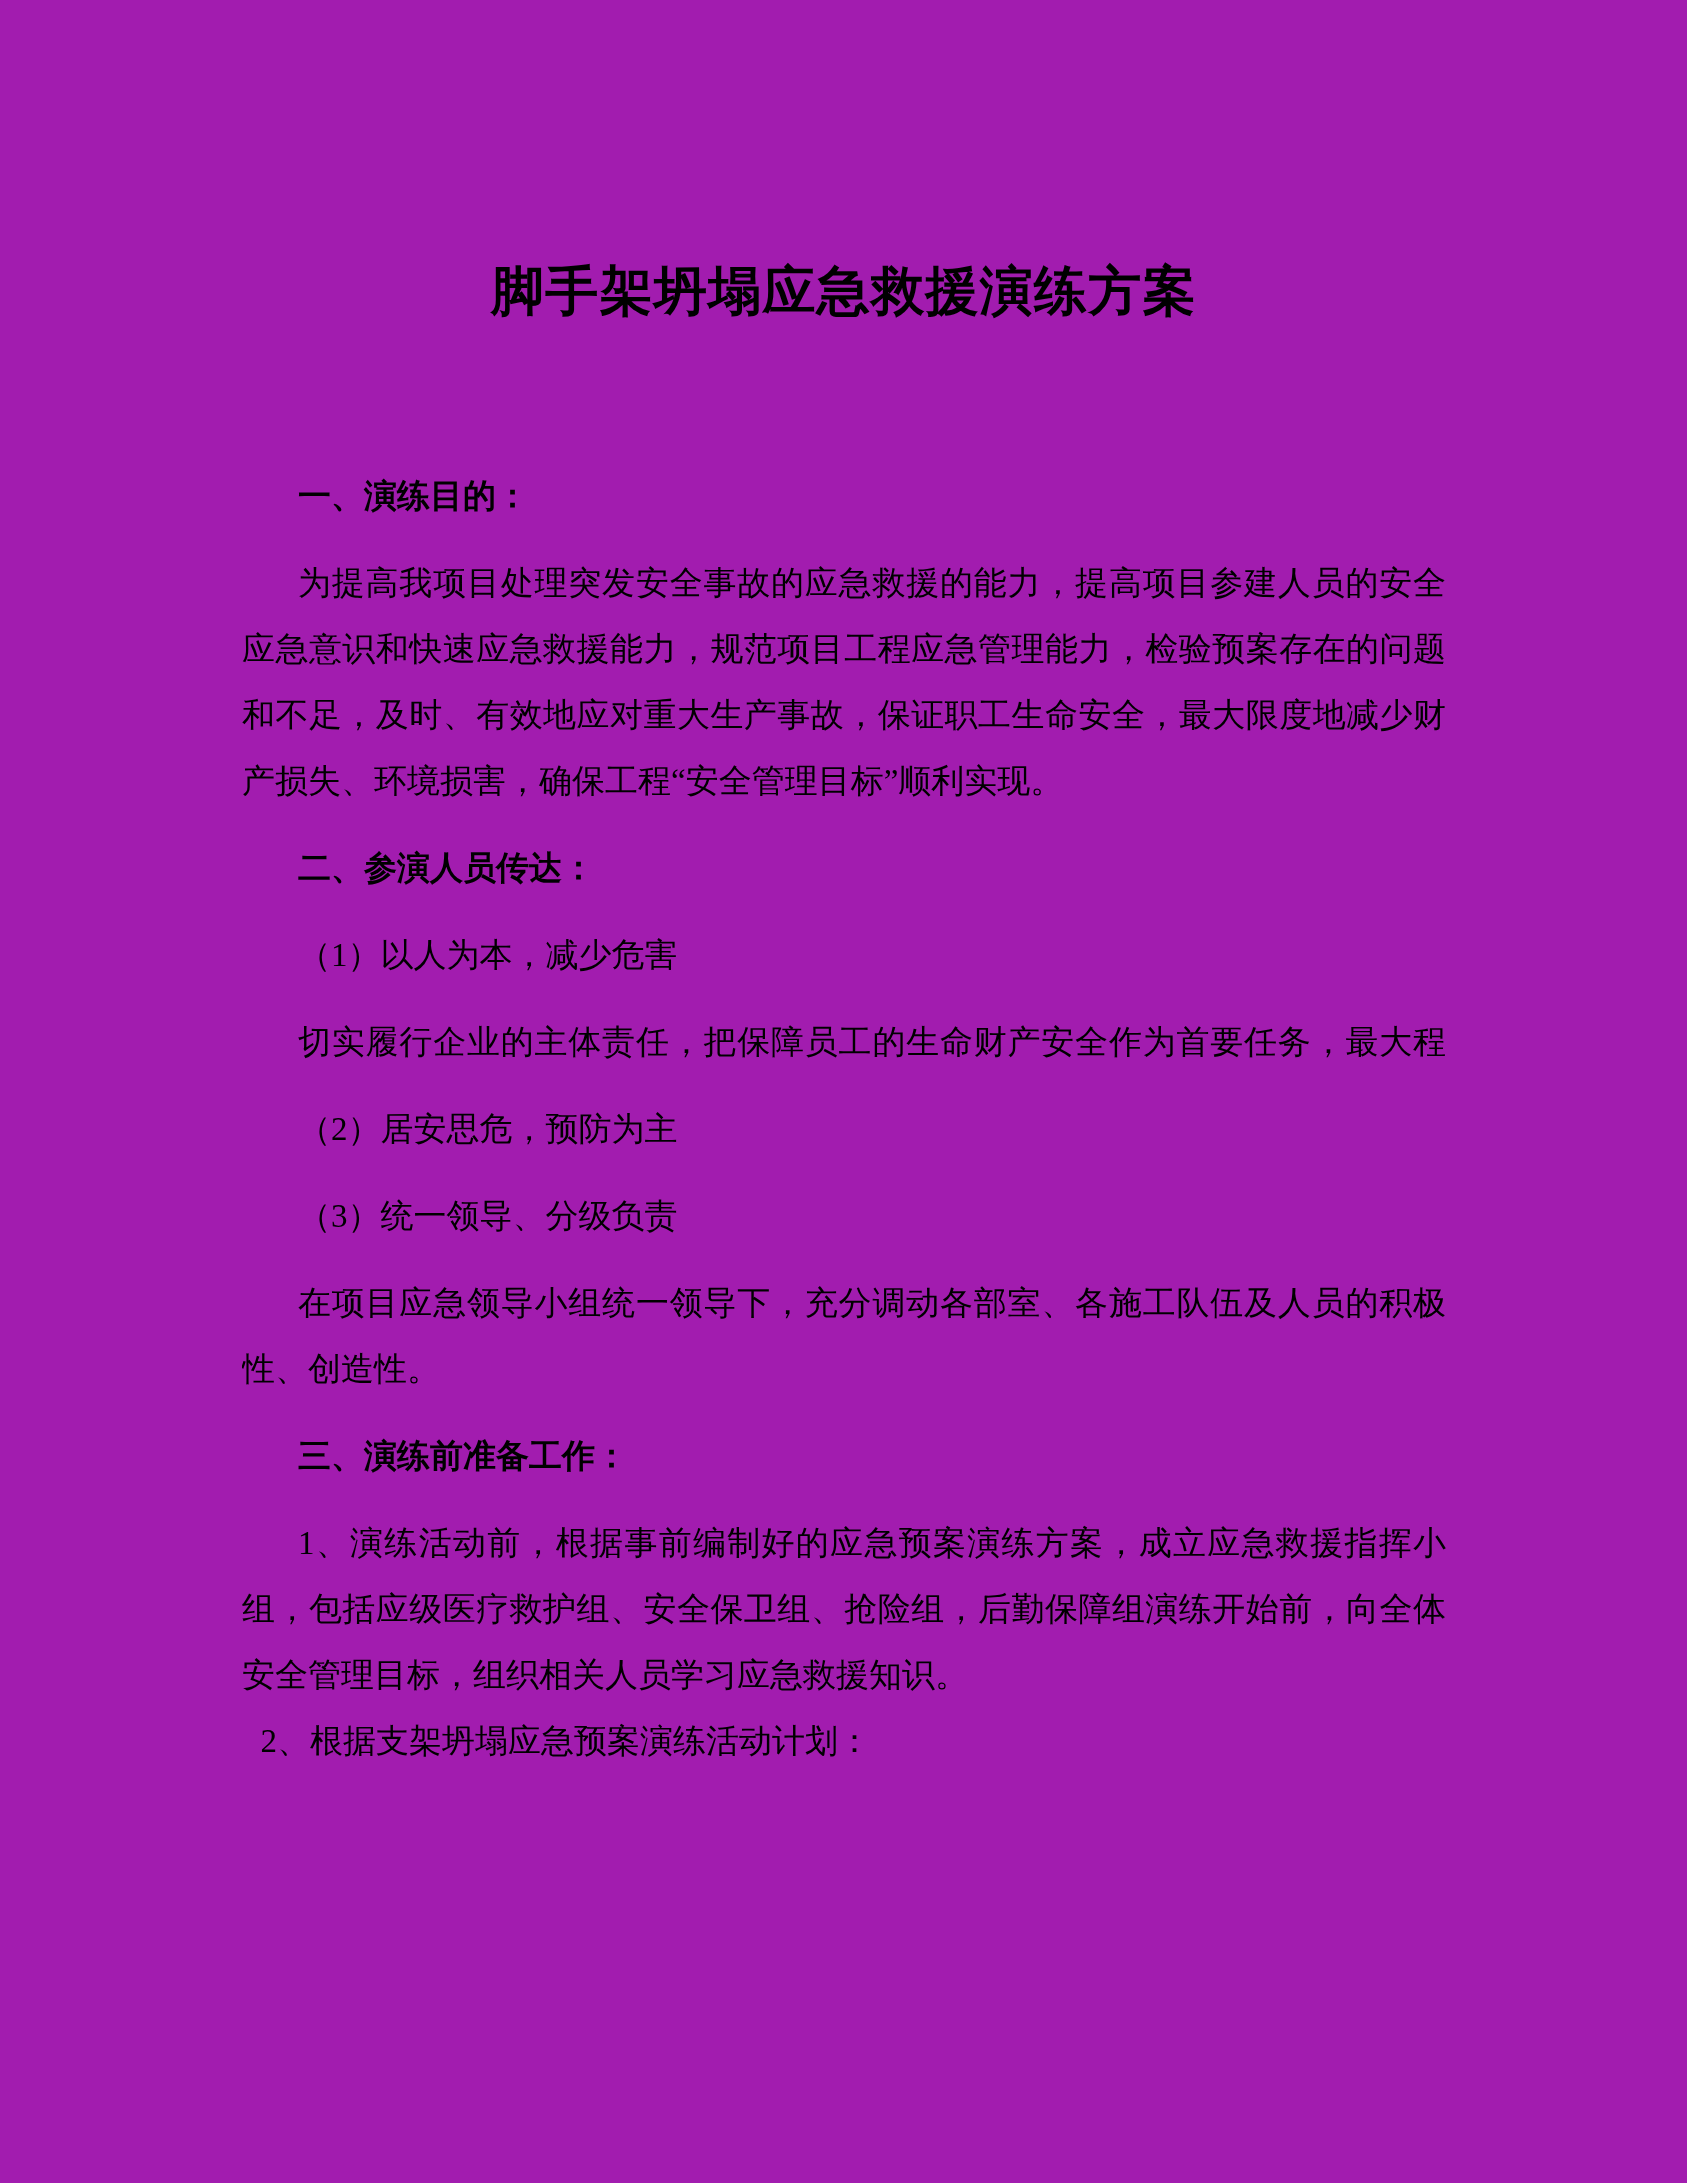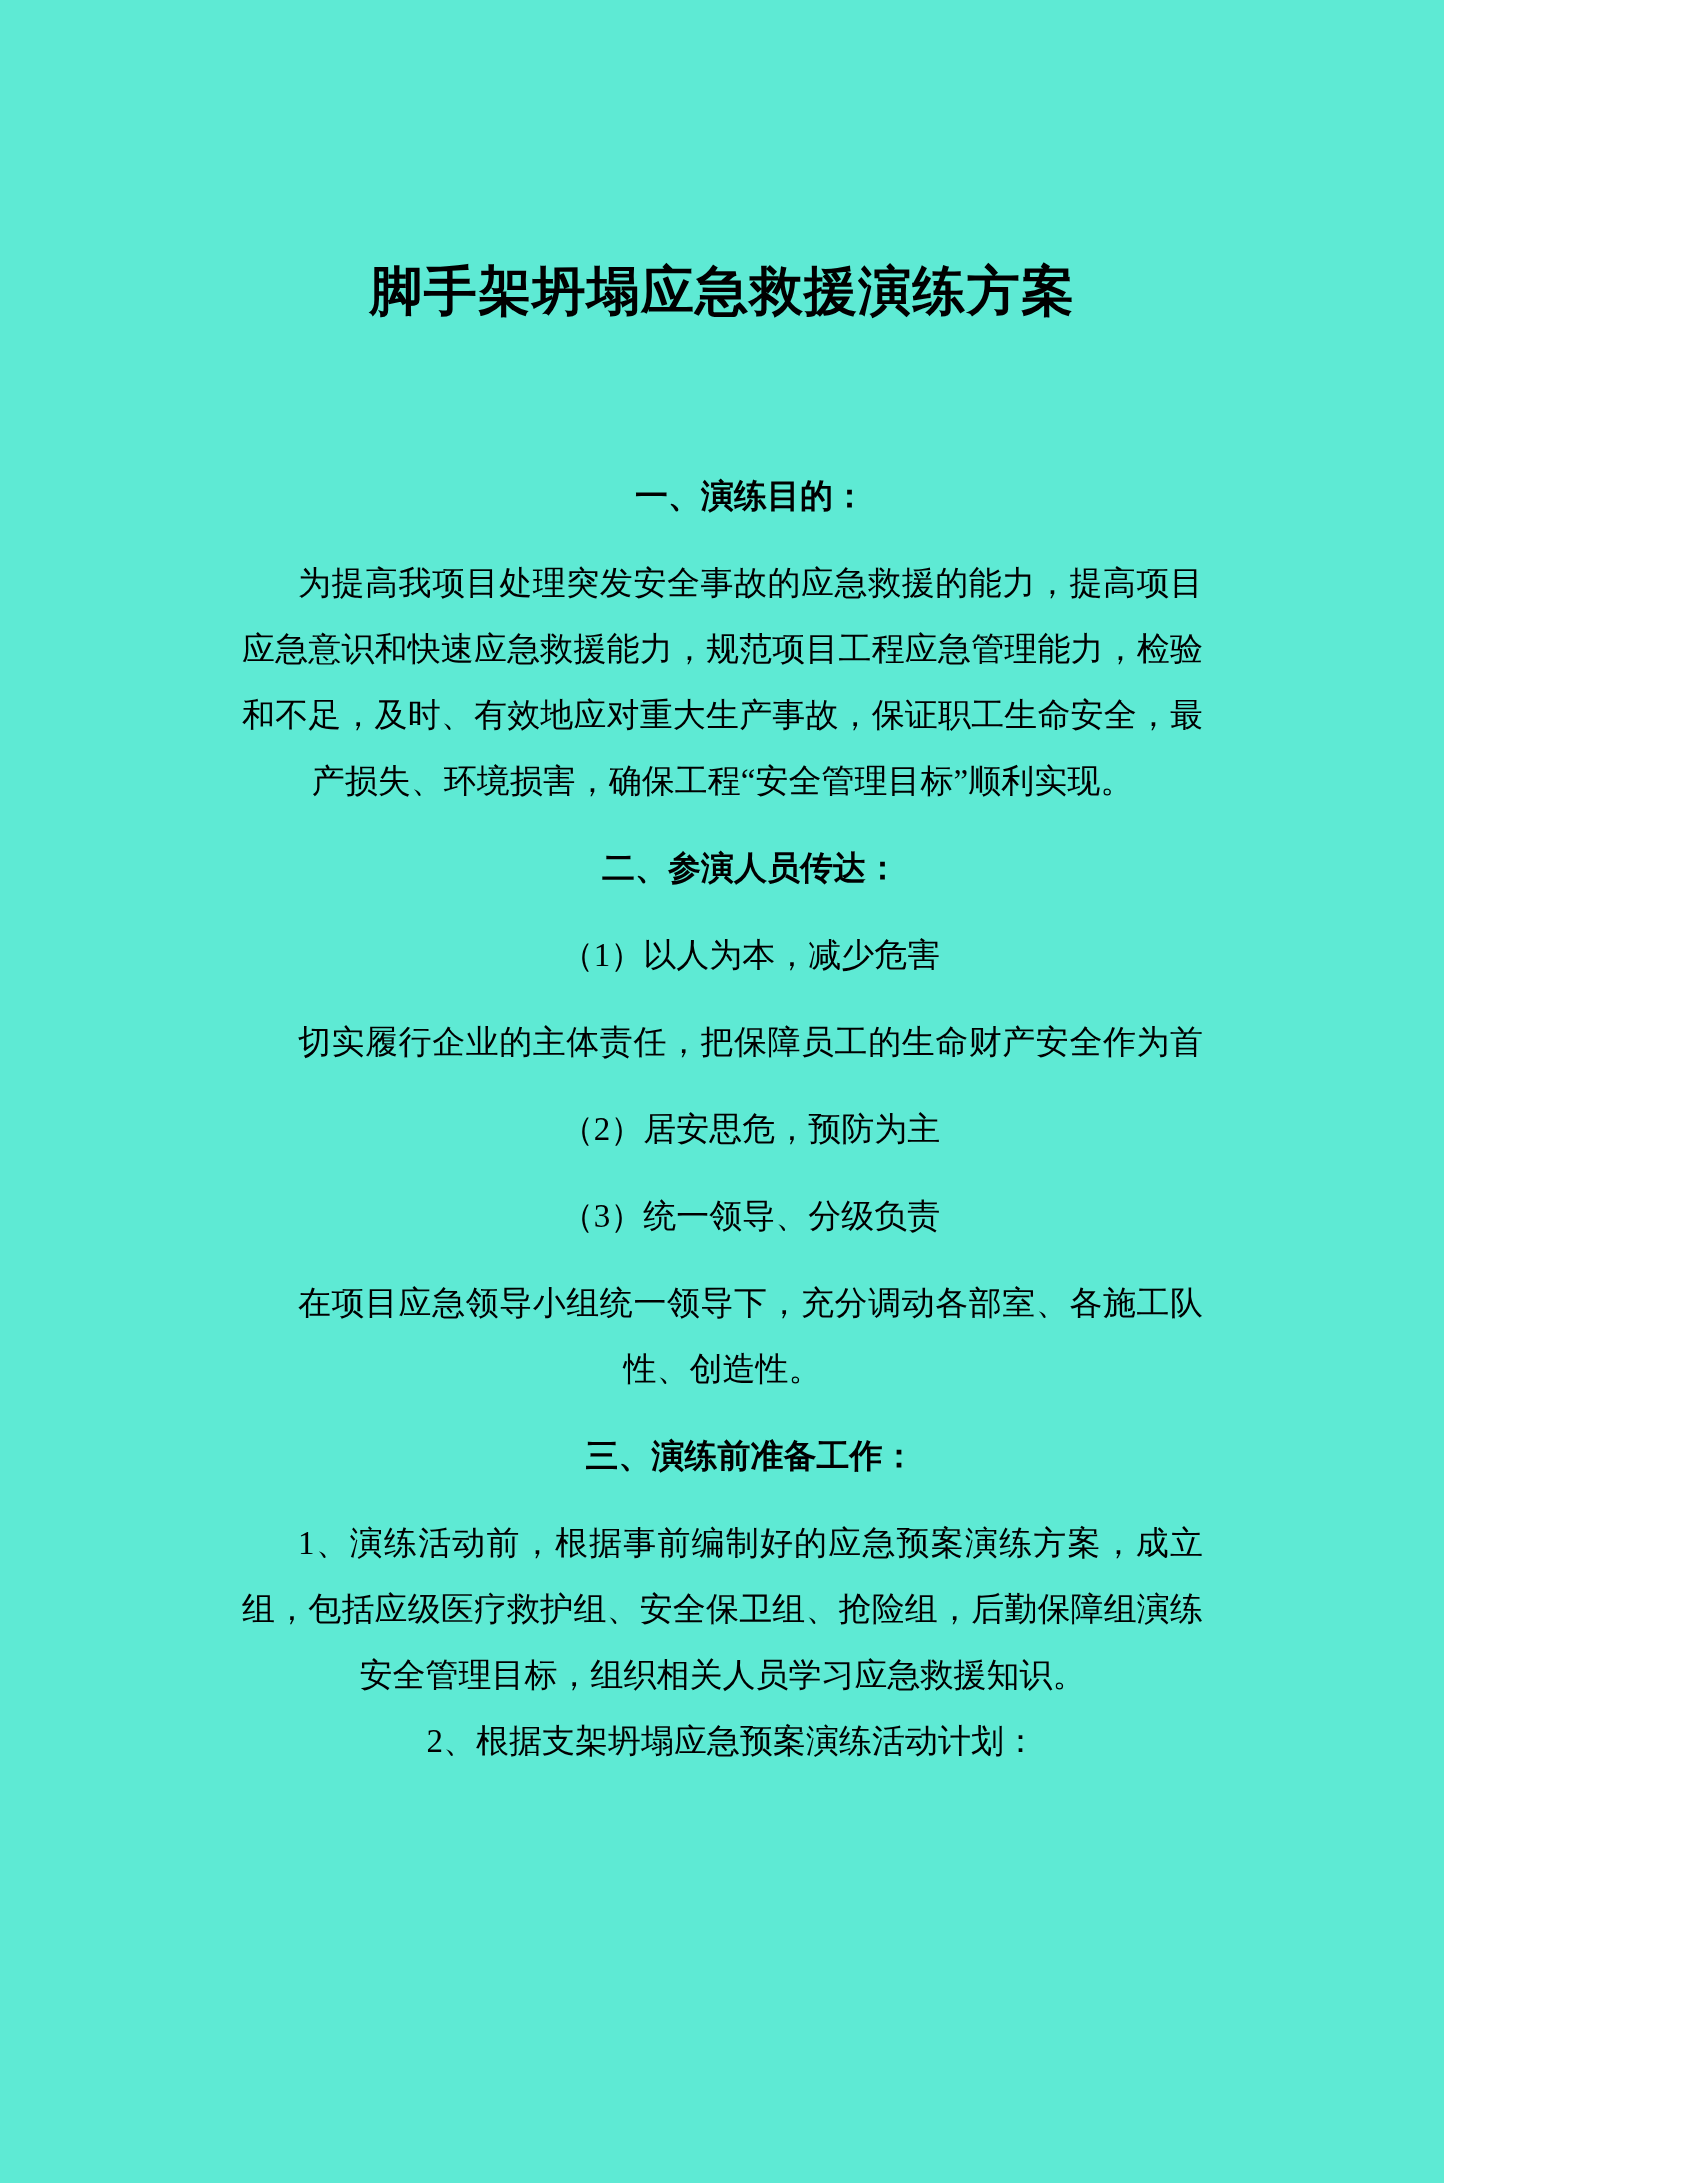--- a/index.html
+++ b/index.html
@@ -4,43 +4,42 @@
 <style>
   html,body{margin:0;padding:0;}
   body{
     width:1687px;height:2183px;
     background:#ffffff;color:#000000;
     font-family:"Liberation Serif","DejaVu Serif",serif;
     overflow:hidden;
   }
   .page{
     position:relative;
-    width:1444px;height:2183px;
-    background:#5eead4;
+    width:1687px;height:2183px;
+    background:#a21caf;
     overflow:hidden;
   }
   .content{
     padding:251px 241px 0 242px; 
   }
   .doc-title{
     font-size:53px;
     line-height:81px;
     font-weight:bold;
     text-align:center;
     letter-spacing:1.3px;
   }
   .block{margin-top:21px;}
   .block.after-title{margin-top:131px;}
   .block.flush{margin-top:0;}
   .line{
     font-size:33px;
     line-height:66px;
     height:66px;
     overflow:hidden;
-    text-align:center;
   }
   .block.heading .line{font-weight:bold;}
   .line.fill{
     text-align:justify;
     text-align-last:justify;
     text-justify:inter-character;
   }
   .line.first{padding-left:56px;}
   .block.para2 .line.first{padding-left:18.5px;}
 </style>

